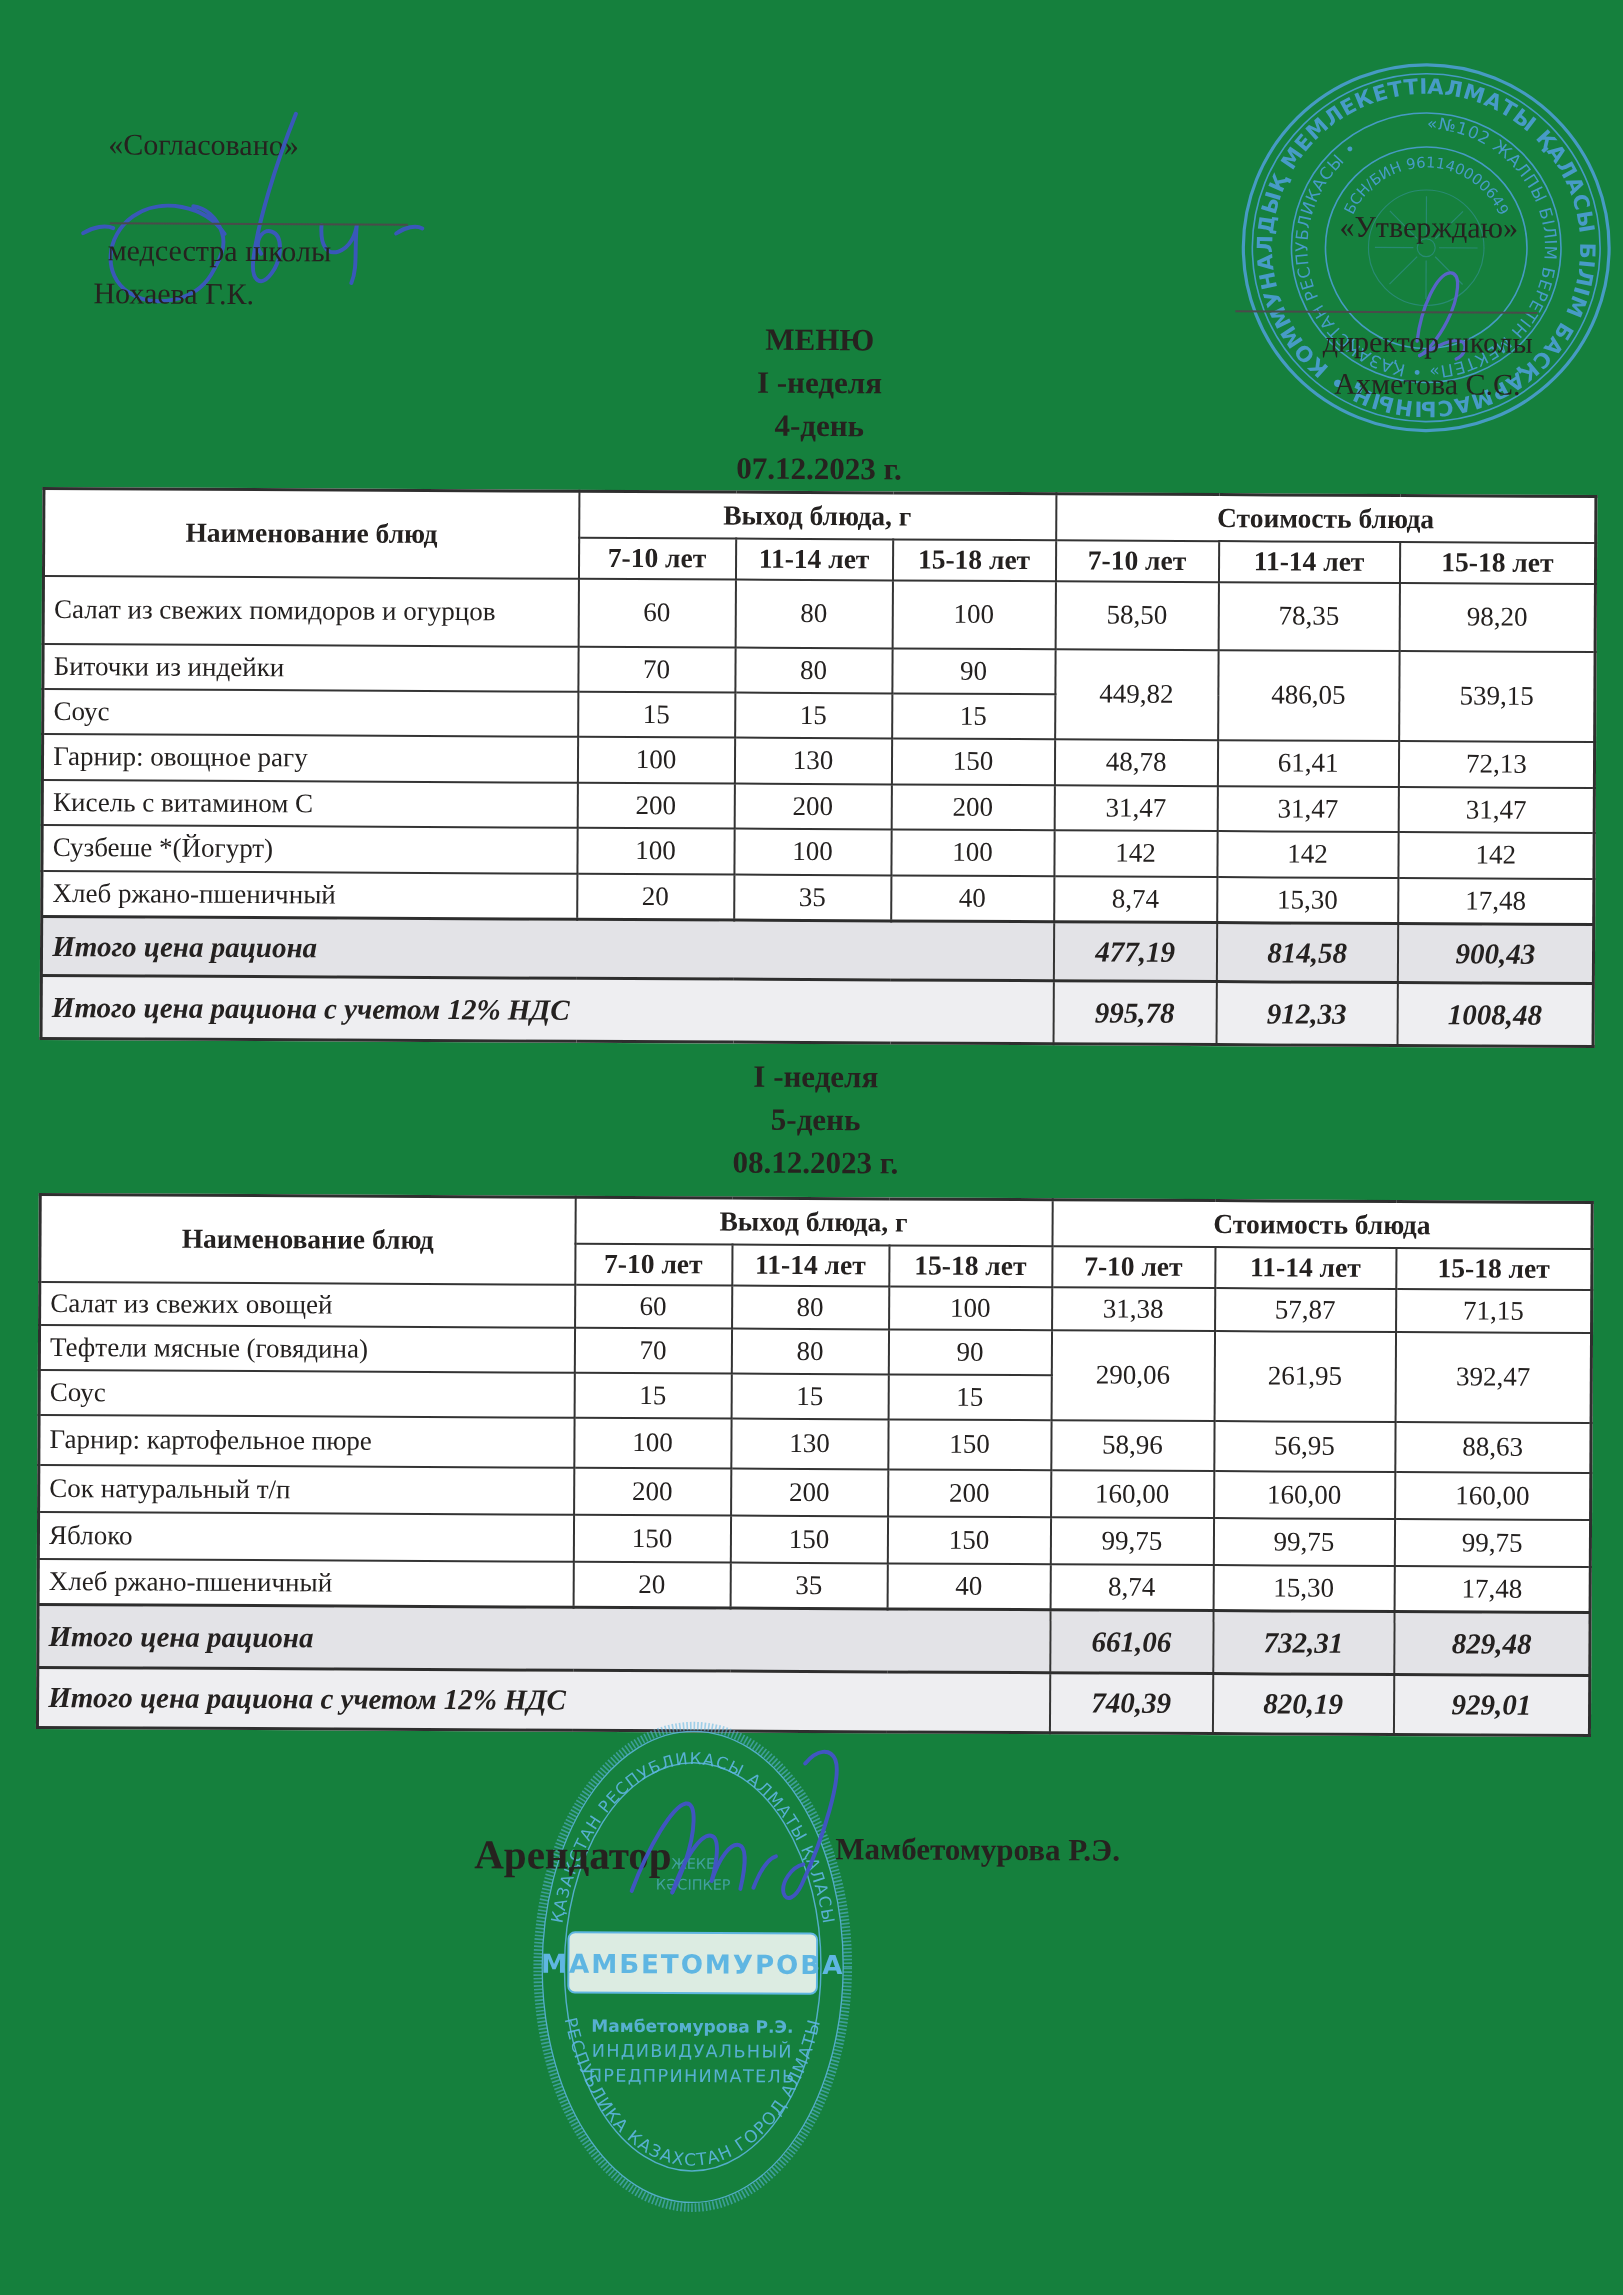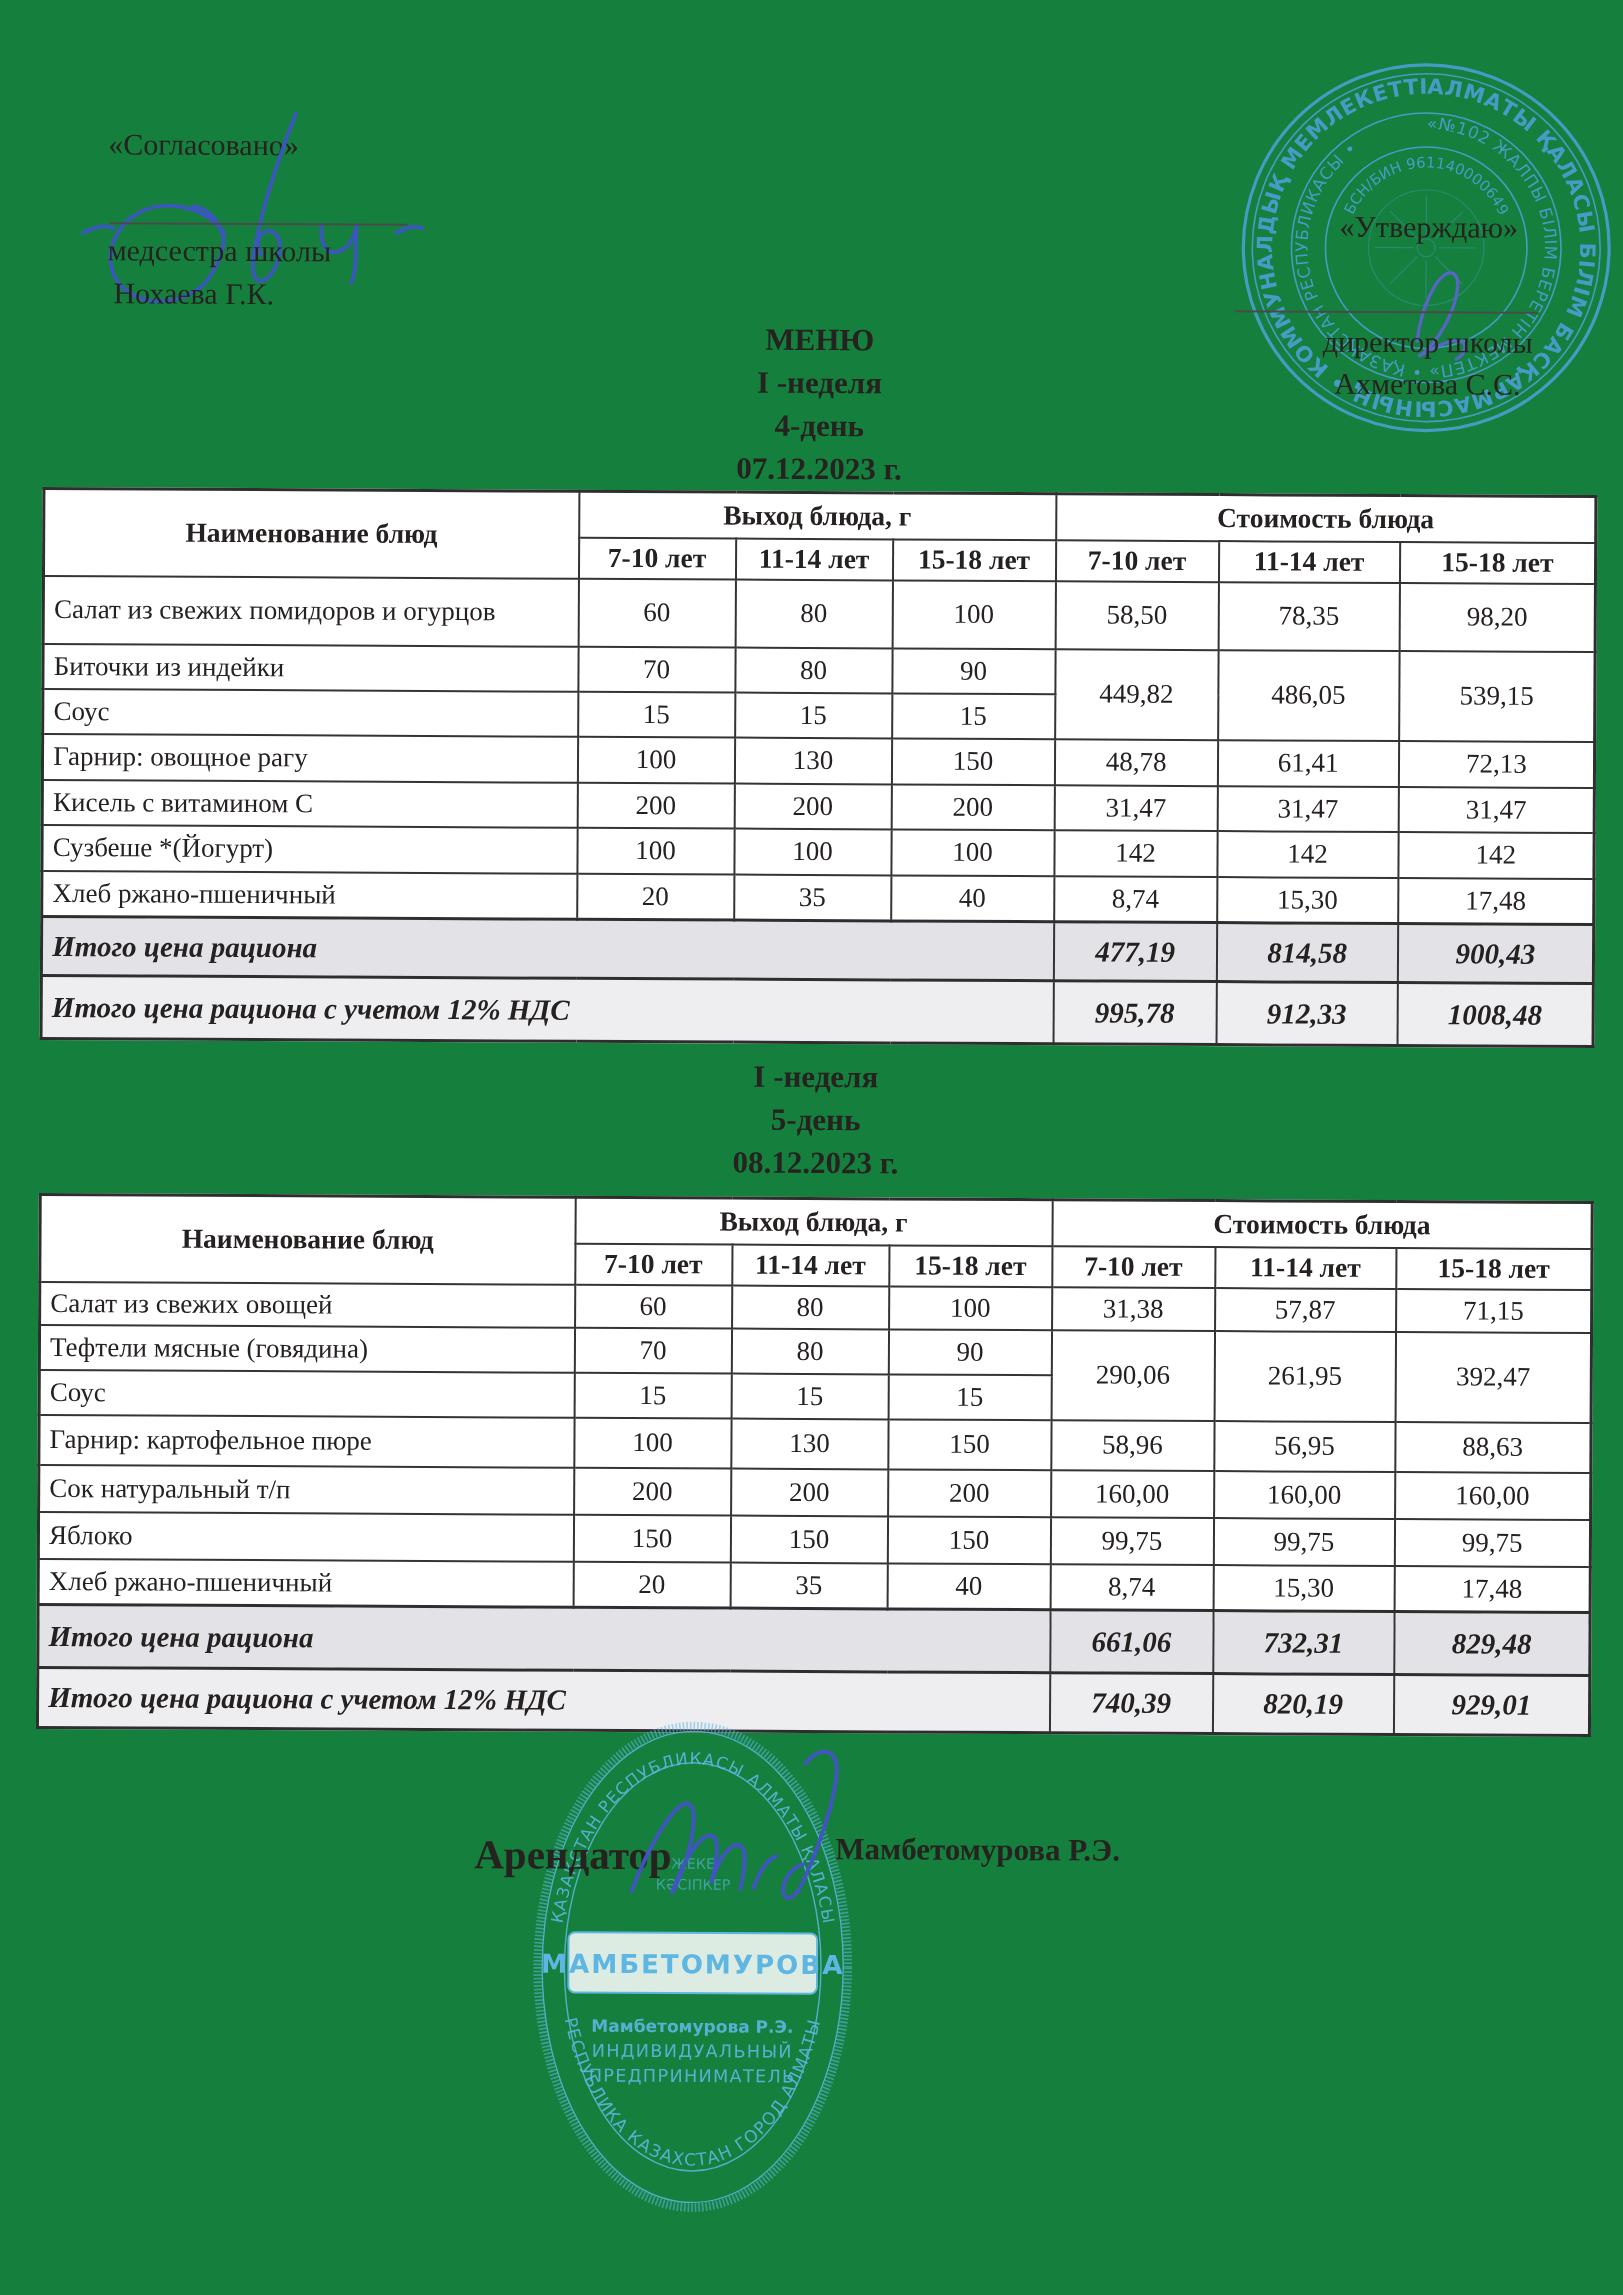--- a/index.html
+++ b/index.html
@@ -41,21 +41,21 @@
       <path d="M28 212 C 44 202 62 199 74 204"></path>
       <path d="M244 212 C 214 168 146 156 104 186 C 62 216 58 276 98 302 C 138 328 200 314 224 274 C 241 245 246 228 240 210 C 232 186 214 172 196 170"></path>
       <path d="M352 28 C 322 104 294 196 288 252 C 285 284 300 294 316 272 C 332 250 334 214 316 208 C 300 203 288 226 300 242"></path>
       <path d="M392 198 C 390 228 400 244 418 238 C 436 232 444 212 446 196 C 442 234 448 262 438 286"></path>
       <path d="M506 210 C 520 200 536 197 546 202"></path>
     </g>
   </svg>
 
   <div class="abs sig-line" style="left:105px;top:226px;width:298px;"></div>
   <div class="abs doc-text" style="left:103px;top:237px;">медсестра школы</div>
-  <div class="abs doc-text" style="left:109px;top:280px;">Нохаева Г.К.</div>
+  <div class="abs doc-text" style="left:89px;top:280px;">Нохаева Г.К.</div>
 
   <svg class="abs" style="left:1229px;top:52px;" width="385" height="385" viewBox="-300 -300 600 600">
     <defs>
       <path id="dirR1" d="M 0,-240 A 240,240 0 1 1 -0.1,-240"></path>
       <path id="dirR2" d="M 0,-185 A 185,185 0 1 1 -0.1,-185"></path>
       <path id="dirR3" d="M -125,0 A 125,125 0 0 1 125,0"></path>
     </defs>
     <g stroke="#4d9fd6" fill="none" opacity="0.88">
       <circle r="285" stroke-width="5"></circle>
       <circle r="271" stroke-width="2.5"></circle>

